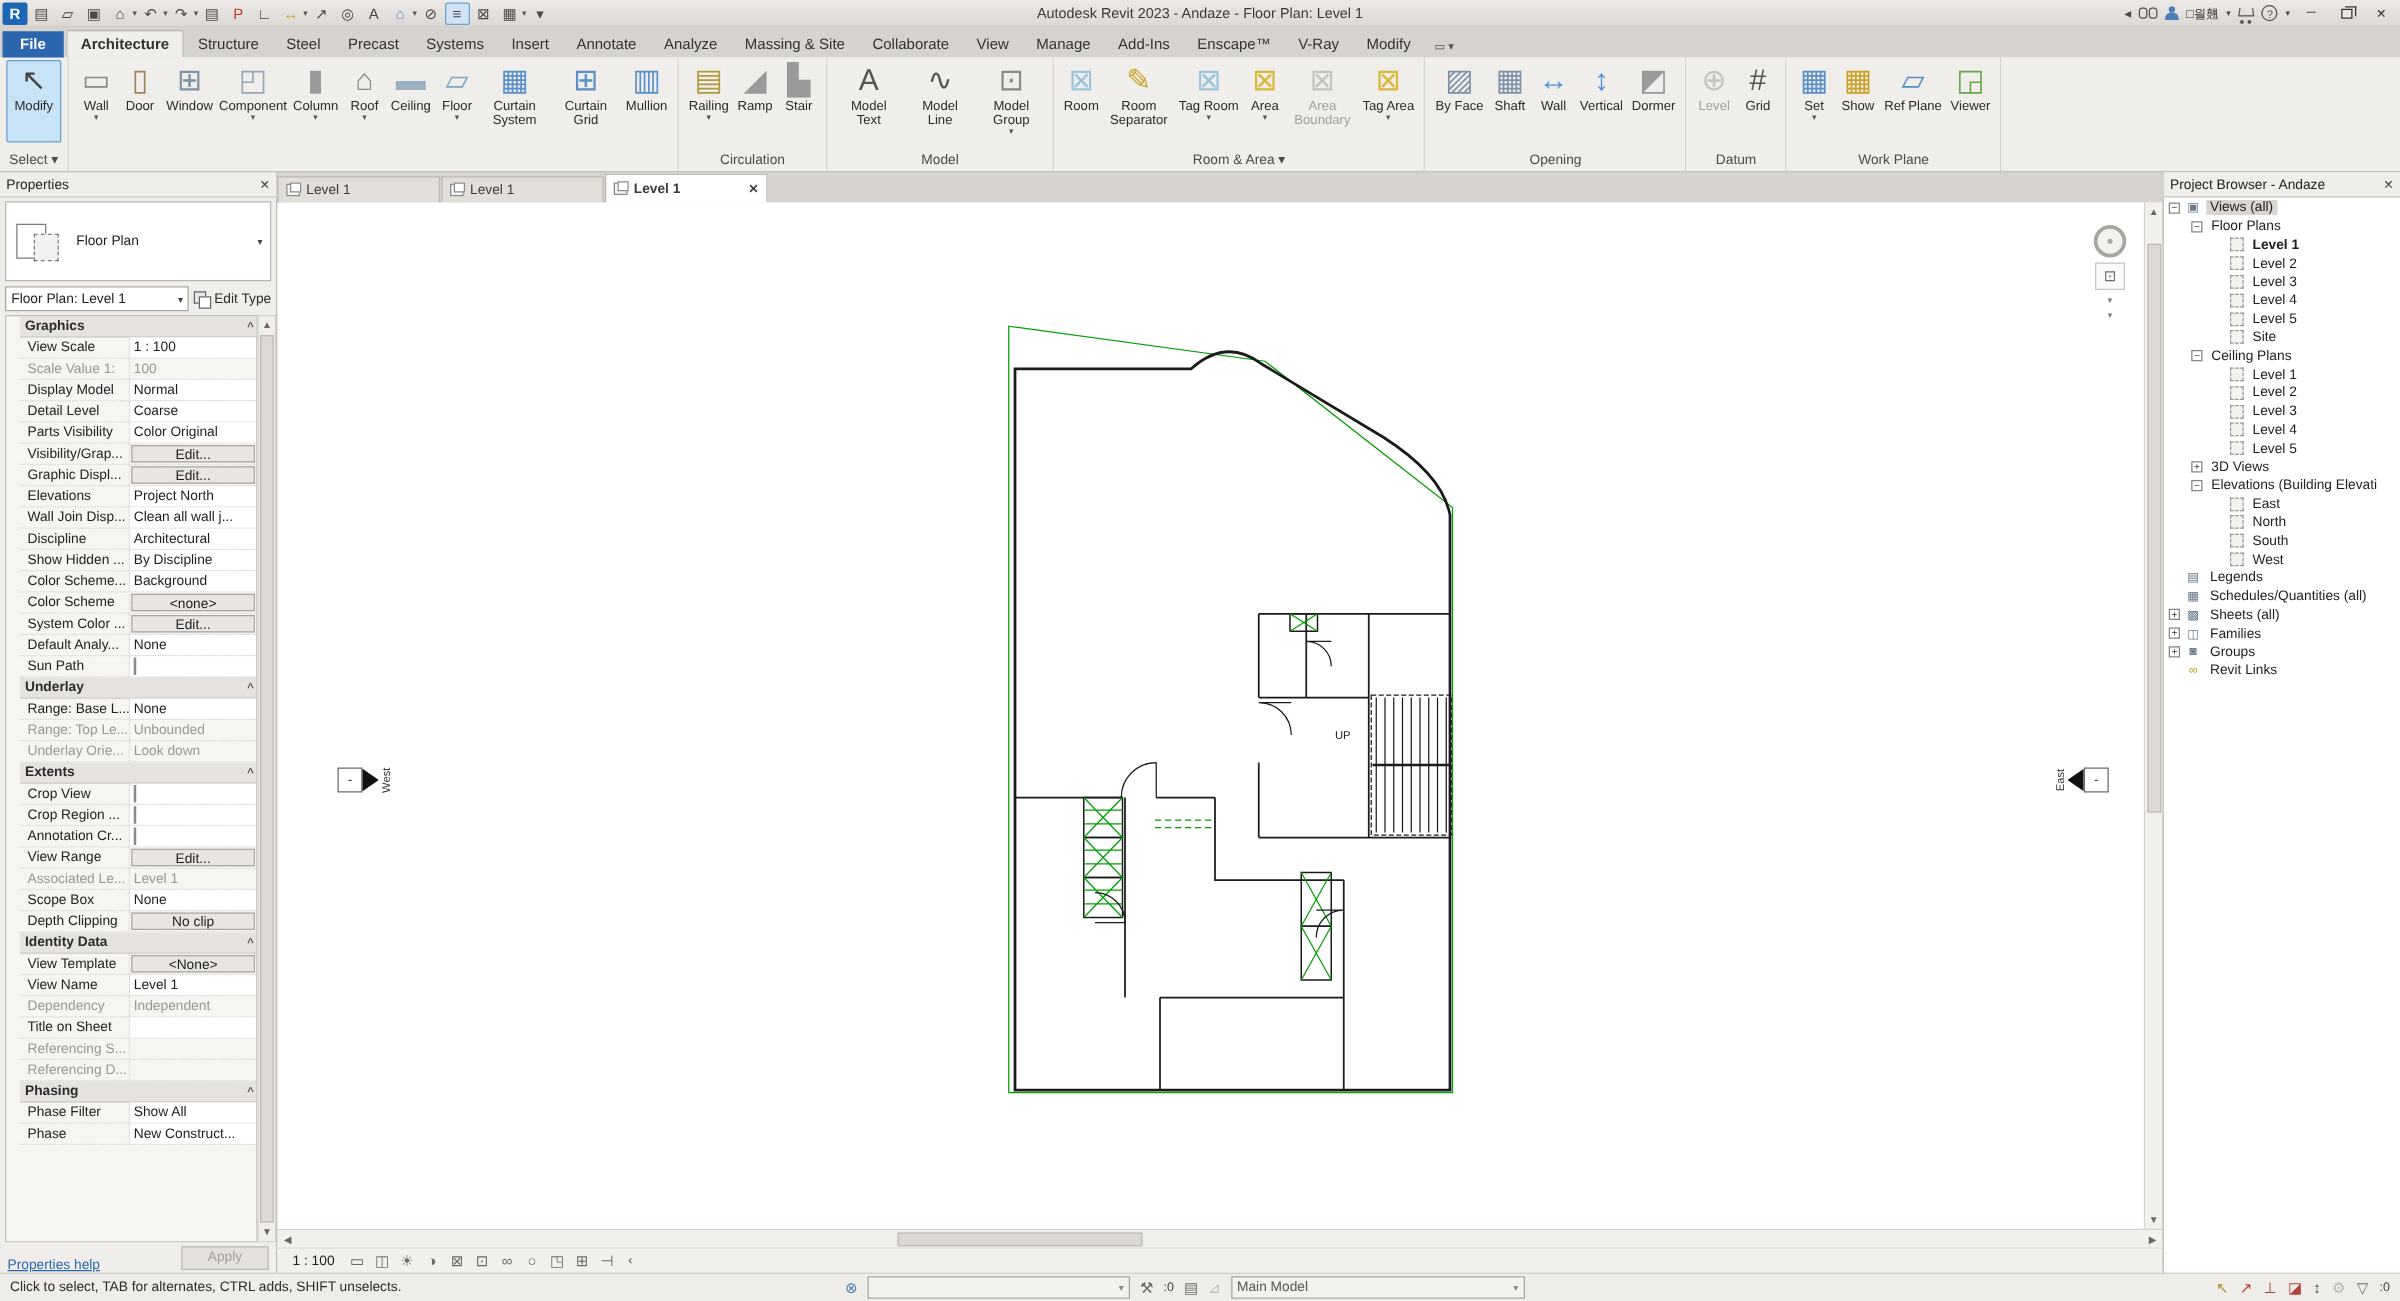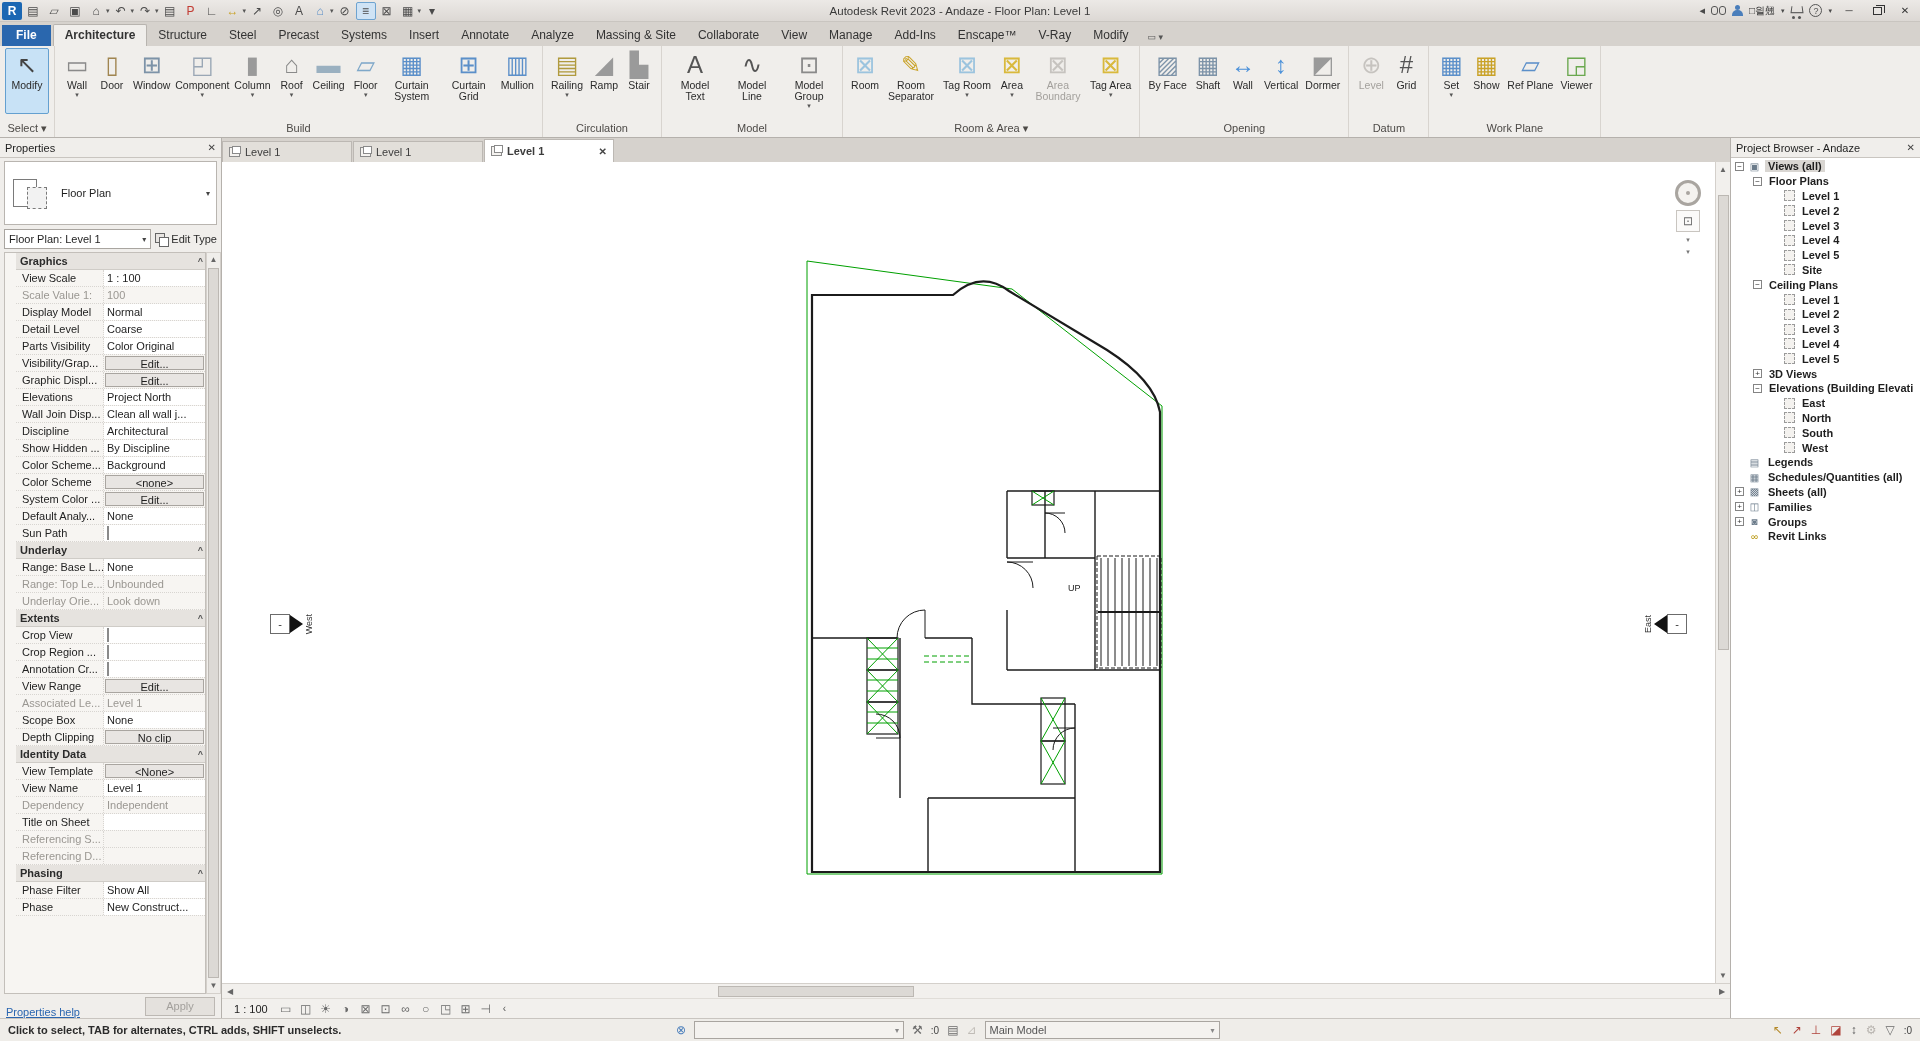--- a/index.html
+++ b/index.html
@@ -122,24 +122,24 @@
   
   .browser{ width:190px; background:#fff; border-left:1px solid #b5b1ac; display:flex; flex-direction:column;}
   .tree{ flex:1; overflow:hidden; padding-top:1px;}
   .trow{ height:14.8px; display:flex; align-items:center; white-space:nowrap; overflow:hidden;}
   .trow.sel .tlabel{ background:#d9d6d2;}
   .trow.bold .tlabel{ font-weight:bold;}
   .expbox{ width:9px; height:9px; border:1px solid #848484; background:#fff; font-size:8px; line-height:7px; text-align:center; color:#333; flex:none; margin-right:4px;}
   .expnone{ width:9px; margin-right:4px; flex:none;}
   .ticon{ flex:none; margin-right:4px; font-size:10px; color:#6b7b8a; width:13px; text-align:center;}
   .ticon.box{ width:11px; height:11px; border:1px dashed #9a9a9a; background:#f4f2ef;}
-  .tlabel{ padding:0 3px; color:#1e1e1e;font-weight:bold;}
+  .tlabel{ padding:0 3px; color:#1e1e1e;}
   
   .statusbar{ height:23px; background:#efede9; border-top:1px solid #c9c5c0; display:flex; align-items:center; padding:0 8px; gap:8px;}
-  .sb-hint{ width:660px; color:#2b2b2b;font-weight:bold;}
+  .sb-hint{ width:660px; color:#2b2b2b;}
   .sb-ico{ font-size:12px; color:#6b6b6b;}
   .sb-select{ height:18px; background:#f4f2ef; border:1px solid #a9a5a0; display:flex; align-items:center; padding:0 4px; color:#555;}
   .sb-select .dd{ margin-left:auto; font-size:8px; color:#888;}
   .sb-right{ margin-left:auto; display:flex; align-items:center; gap:9px;}
   .sb-count{ font-size:10px; color:#444;}
 </style>
 </head>
 <body>
 
 <div class="titlebar">
@@ -268,21 +268,20 @@
         </div>
         <div class="rbtn">
           <span class="ric" style="color: rgb(91, 143, 201);">⊞</span>
           <span class="rlb">Curtain Grid</span>
         </div>
         <div class="rbtn">
           <span class="ric" style="color: rgb(91, 143, 201);">▥</span>
           <span class="rlb">Mullion</span>
         </div>
       </div>
-      <div class="panel-label">Build</div>
     </div>
     <div class="panel">
       <div class="panel-buttons">
         <div class="rbtn">
           <span class="ric" style="color: rgb(176, 154, 62);">▤</span>
           <span class="rlb">Railing</span>
           <span class="rdd">▾</span>
         </div>
         <div class="rbtn">
           <span class="ric" style="color: rgb(154, 154, 154);">◢</span>

